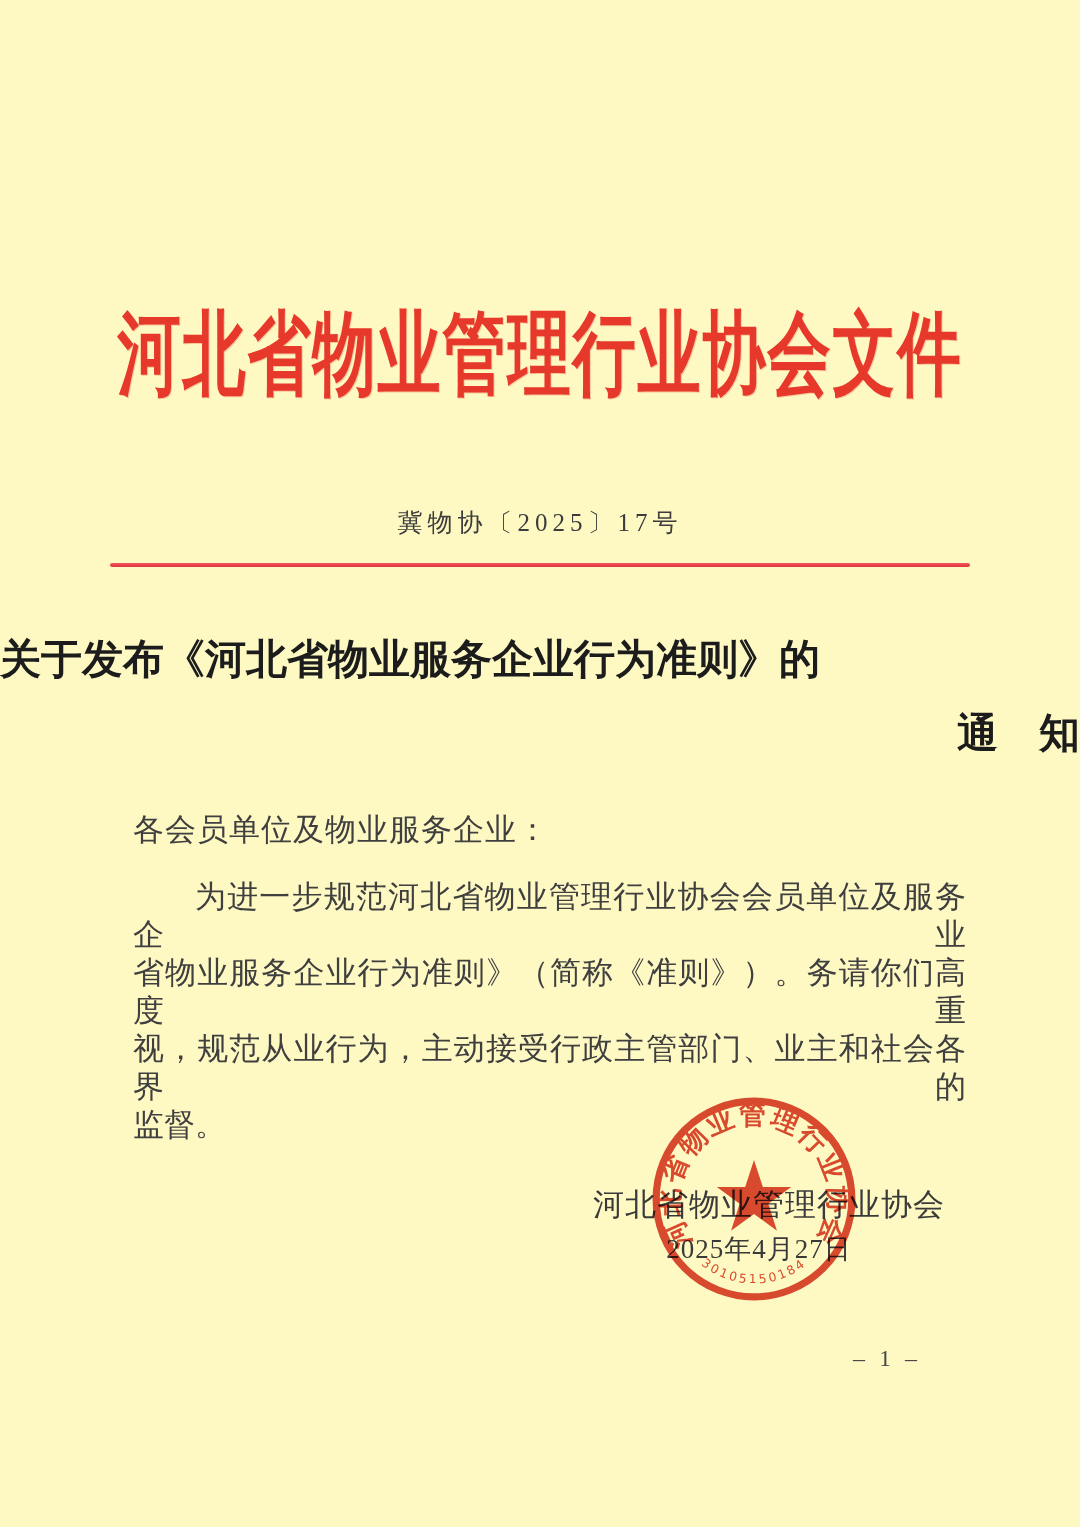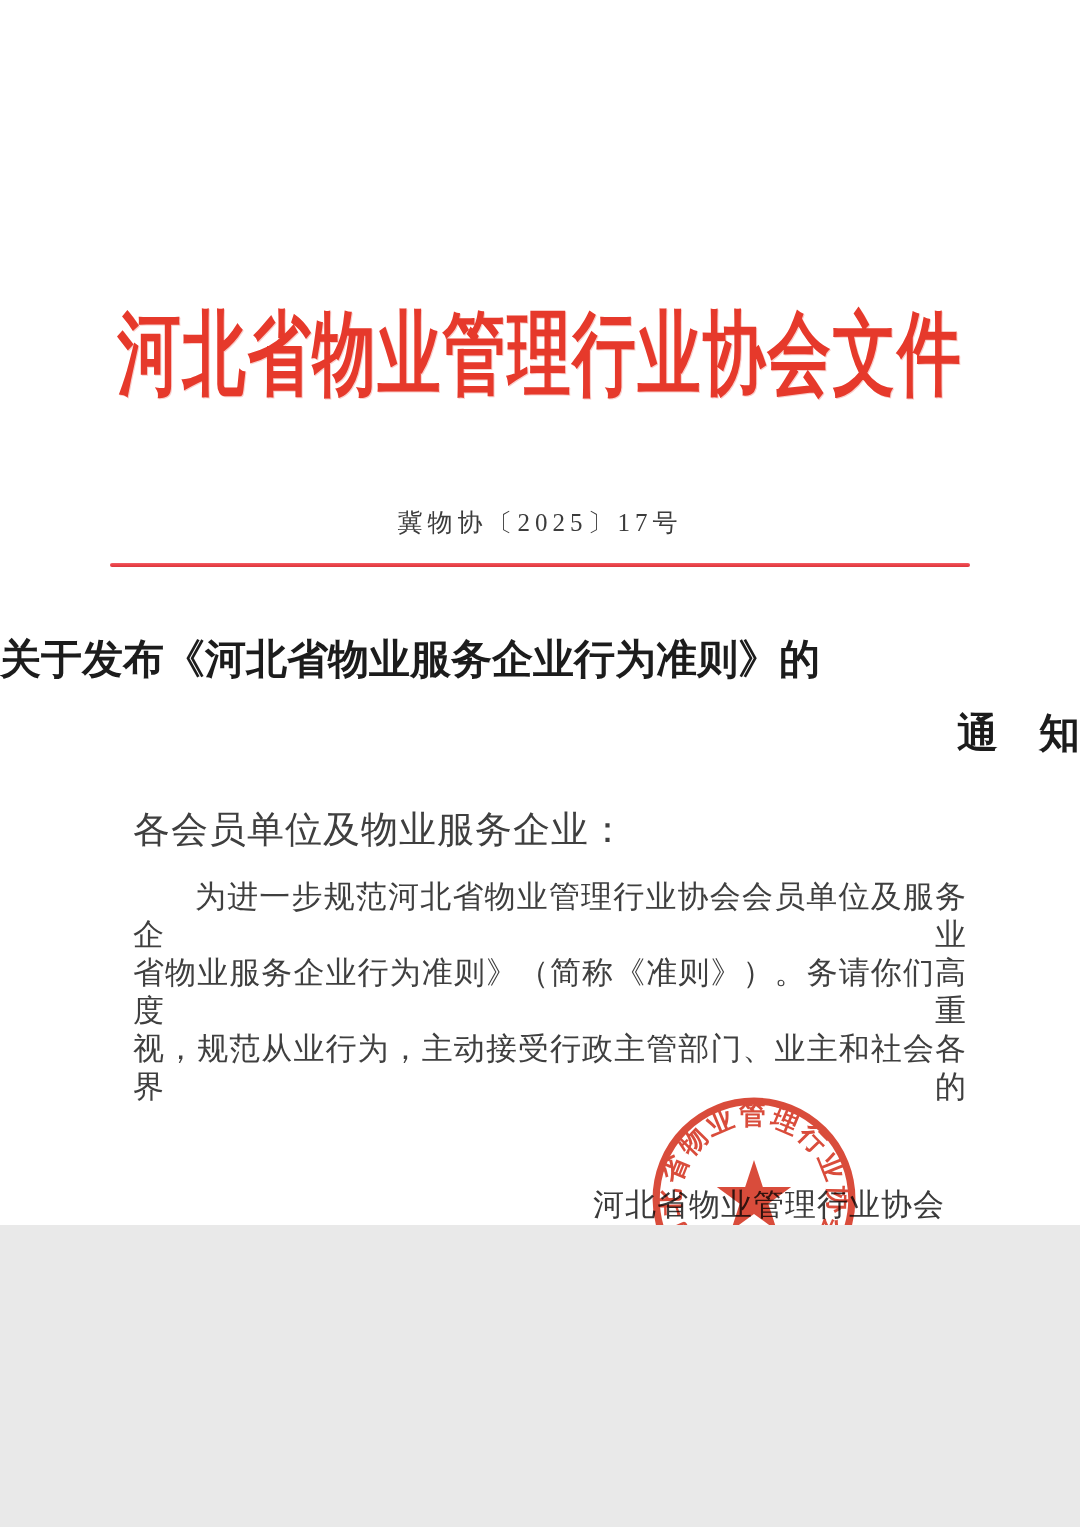--- a/index.html
+++ b/index.html
@@ -3,23 +3,23 @@
 <meta charset="utf-8">
 <style>
   html, body {
     margin: 0;
     padding: 0;
     background: #e9e9e9;
   }
   .page {
     position: relative;
     width: 1080px;
-    height: 1225px;
+    height: 1527px;
     margin: 0 auto;
-    background: #ffffff;
+    background: #fef9c3;
     overflow: hidden;
     font-family: "Liberation Serif", "DejaVu Serif", serif;
   }
 
   
   .masthead {
     position: absolute;
     top: 292px;
     left: 0;
     width: 100%;
@@ -82,21 +82,21 @@
     font-weight: bold;
     white-space: nowrap;
   }
 
   
   .salutation {
     position: absolute;
     top: 805px;
     left: 133px;
     width: 840px;
-    font-size: 37px;
+    font-size: 31px;
     line-height: 50px;
     color: #3f3f3f;
     letter-spacing: 1px;
   }
 
   
   .body-block {
     position: absolute;
     top: 878px;
     left: 133px;
@@ -190,20 +190,21 @@
   <div class="doc-title-line1">关于发布《河北省物业服务企业行为准则》的</div>
 
   <div class="doc-title-line2">通　知</div>
 
   <div class="salutation">各会员单位及物业服务企业：</div>
 
   <div class="body-block">
     <div class="body-line indent">为进一步规范河北省物业管理行业协会会员单位及服务企业</div>
     <div class="body-line">省物业服务企业行为准则》（简称《准则》）。务请你们高度重</div>
     <div class="body-line">视，规范从业行为，主动接受行政主管部门、业主和社会各界的</div>
+    <div class="body-line last">监督。</div>
   </div>
 
   <div class="signature-block">
     <div class="signature-org">河北省物业管理行业协会</div>
     <div class="signature-date">2025年4月27日</div>
   </div>
 
   <div class="seal">
     <svg viewBox="0 0 200 200" xmlns="http://www.w3.org/2000/svg">
       <defs>

